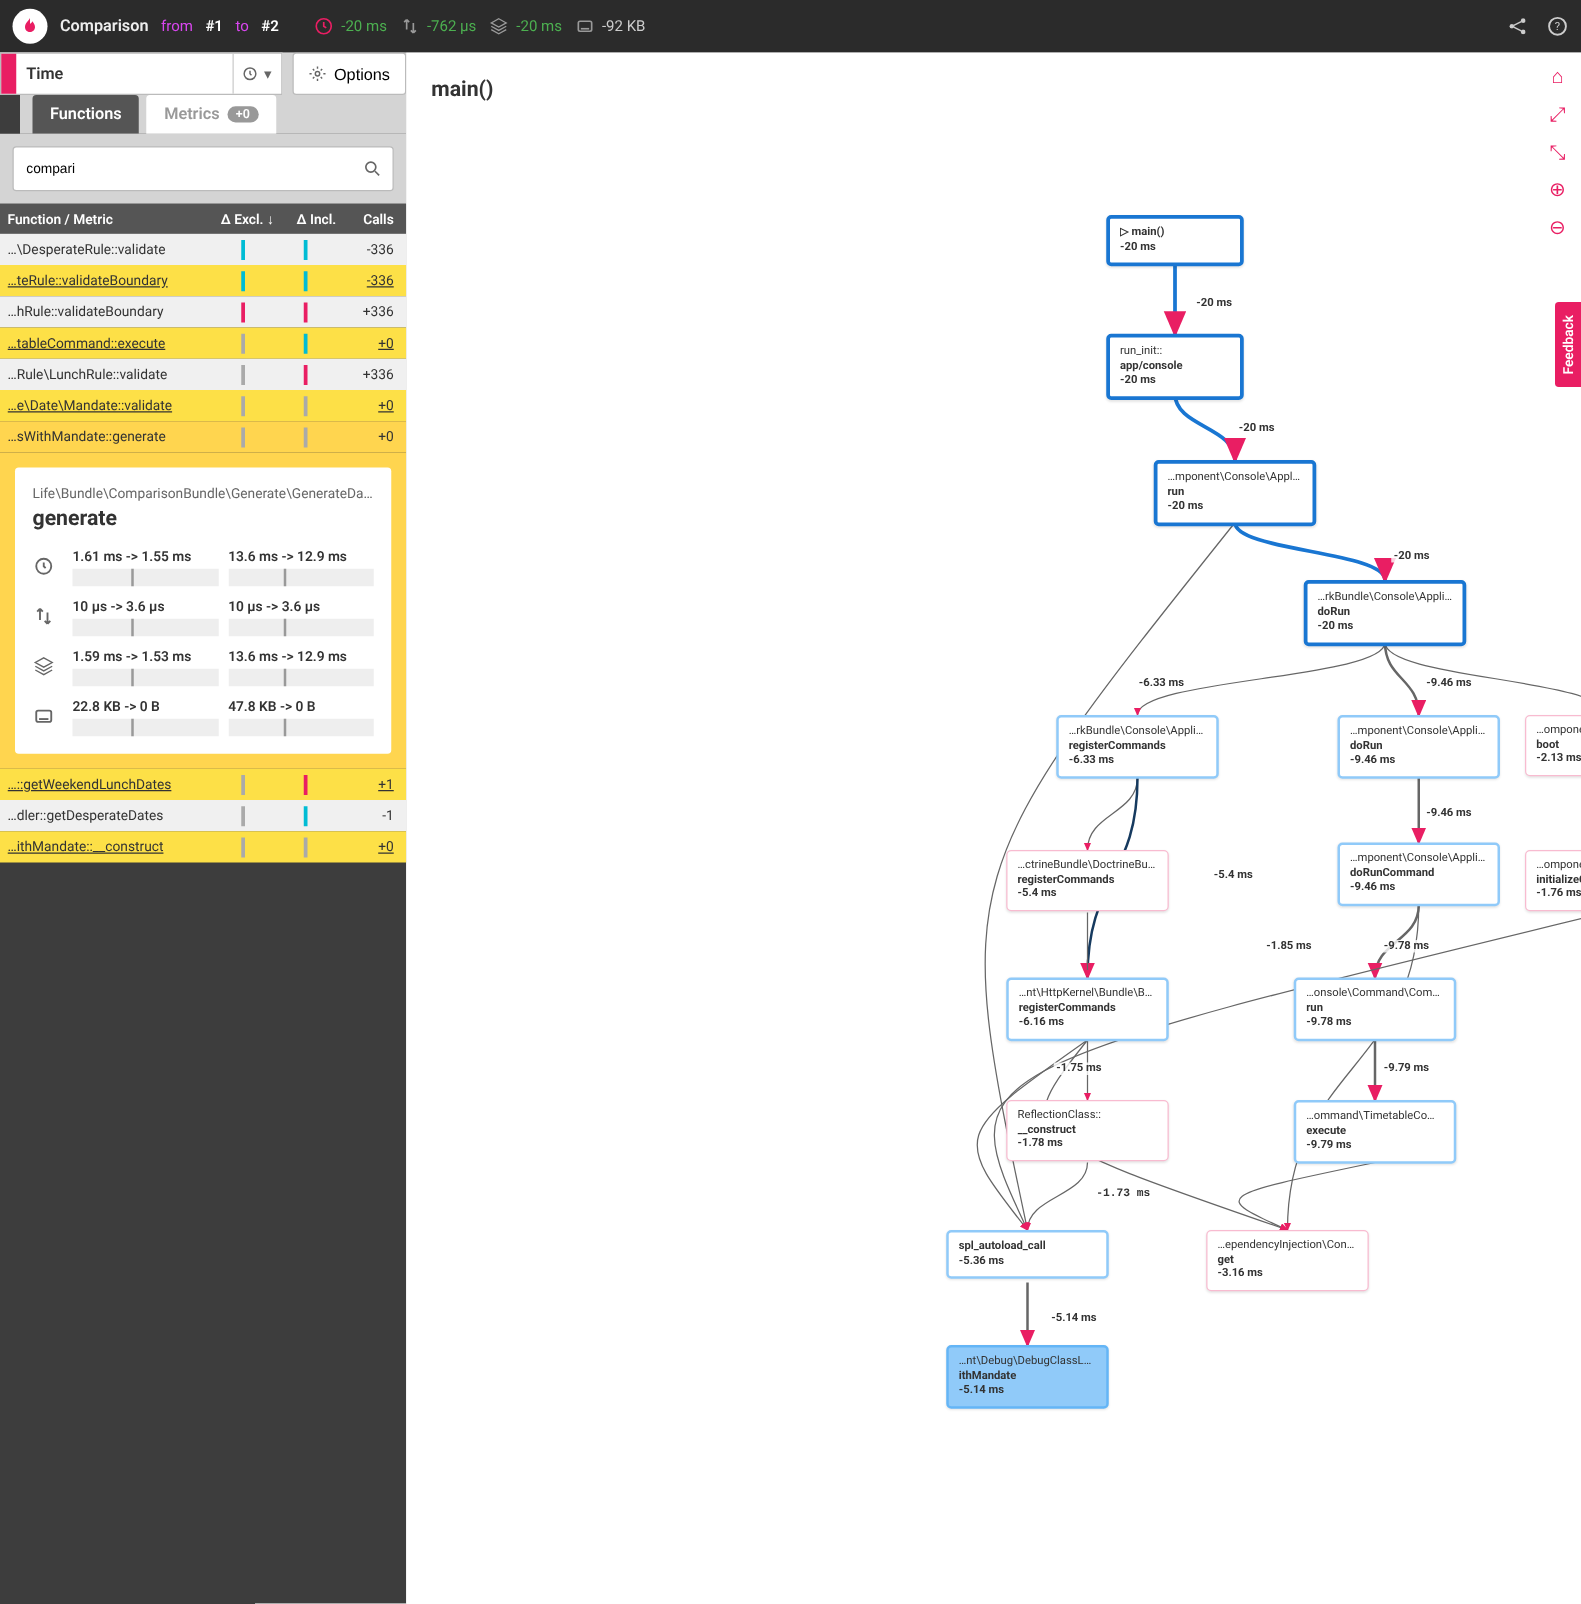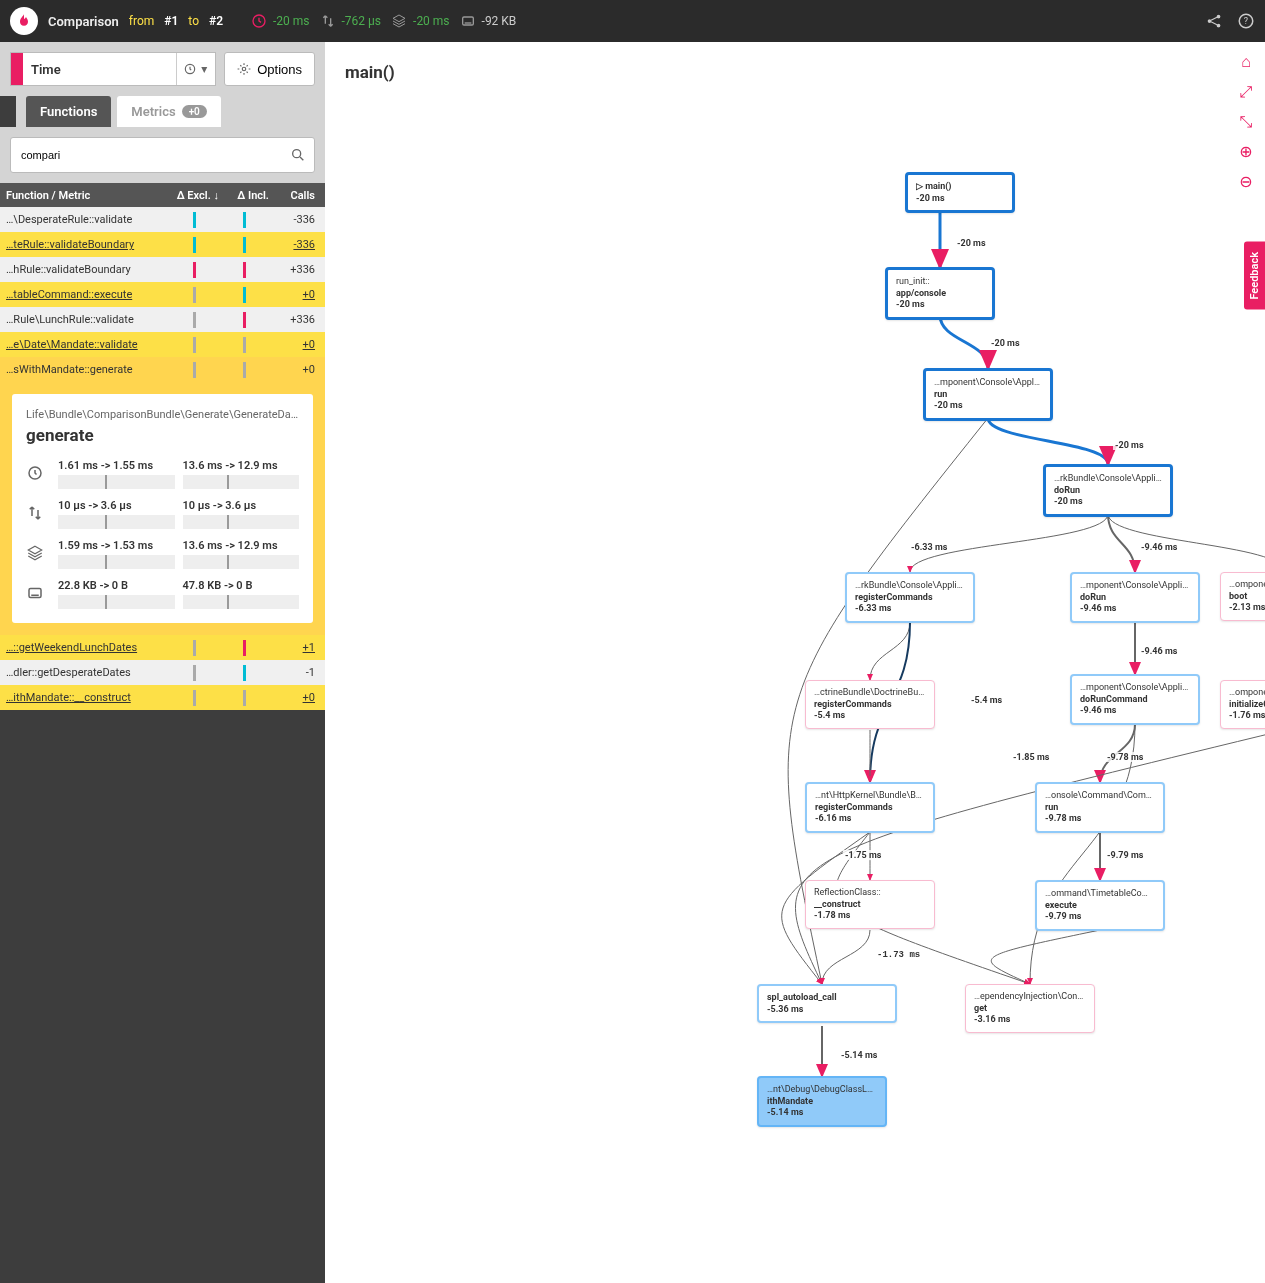--- a/index.html
+++ b/index.html
@@ -2,27 +2,27 @@
 <html><head>
 <meta charset="utf-8">
 <style>
 html,body{margin:0;padding:0;font-family:-apple-system,BlinkMacSystemFont,"Segoe UI",Roboto,Helvetica,Arial,sans-serif;font-size:12px;color:#333;background:#fff;height:100%;}
 *{box-sizing:border-box;}
 .app{display:flex;flex-direction:column;height:1283px;width:1265px;}
 .topbar{height:42px;background:#2b2b2b;color:#ccc;display:flex;align-items:center;padding:0 10px;gap:10px;}
 .topbar .logo{width:28px;height:28px;border-radius:50%;background:#fff;display:flex;align-items:center;justify-content:center;}
 .topbar .logo svg{width:16px;height:16px;}
 .topbar .title{font-weight:600;font-size:13px;color:#eee;}
-.topbar .from,.topbar .to{color:#fde047;font-size:12px;}
+.topbar .from,.topbar .to{color:#d946ef;font-size:12px;}
 .topbar .metric{display:flex;align-items:center;gap:6px;font-size:12px;}
 .topbar .green{color:#4caf50;}
 .topbar .right{margin-left:auto;display:flex;gap:14px;}
 .main{display:flex;flex:1;overflow:hidden;}
 .sidebar{width:325px;background:#3d3d3d;display:flex;flex-direction:column;}
-.sidebar-top{background:#d4d4d4;padding:10px;display:flex;gap:8px;}
+.sidebar-top{background:#d4d4d4;display:flex;gap:8px;}
 .time-select{flex:1;background:#fff;border:1px solid #bbb;display:flex;align-items:center;height:34px;padding:0 8px;}
 .time-select .pink{width:12px;background:#e91e63;height:100%;margin:-0 8px 0 -8px;}
 .time-select .lbl{flex:1;font-weight:600;font-size:13px;}
 .time-select .dd{color:#666;display:flex;align-items:center;gap:4px;border-left:1px solid #ccc;padding-left:6px;height:100%;}
 .options-btn{background:#fff;border:1px solid #bbb;border-radius:3px;height:34px;padding:0 12px;display:flex;align-items:center;gap:6px;font-size:13px;}
 .tabs{background:#d4d4d4;padding:0 10px;display:flex;gap:6px;margin-left:16px;}
 .tab{padding:8px 14px;border-radius:3px 3px 0 0;font-size:13px;font-weight:600;display:flex;align-items:center;gap:6px;cursor:pointer;}
 .tab.active{background:#555;color:#fff;}
 .tab.inact{background:#fff;color:#999;}
 .badge{background:#999;color:#fff;border-radius:10px;padding:1px 7px;font-size:10px;}
@@ -388,21 +388,21 @@
           <path d="M775,790 C775,814 775,814 775,838" fill="none" stroke="#666" stroke-width="2" marker-end="url(#arr0)"></path>
           <path d="M545,888 C545,915 497,915 497,942" fill="none" stroke="#666" stroke-width="1" marker-end="url(#arr0)"></path>
           <path d="M497,984 C497,1009 497,1009 497,1034" fill="none" stroke="#666" stroke-width="2" marker-end="url(#arr0)"></path>
           <path d="M663,376 C437,659 437,659 497,942" fill="none" stroke="#666" stroke-width="1" marker-end="url(#arr0)"></path>
           <path d="M545,790 C437,866 437,866 497,942" fill="none" stroke="#666" stroke-width="1" marker-end="url(#arr0)"></path>
           <path d="M545,790 C485,866 485,866 705,942" fill="none" stroke="#666" stroke-width="1" marker-end="url(#arr0)"></path>
           <path d="M775,888 C645,915 645,915 705,942" fill="none" stroke="#666" stroke-width="1" marker-end="url(#arr0)"></path>
           <path d="M960,688 C437,815 437,815 497,942" fill="none" stroke="#666" stroke-width="1" marker-end="url(#arr0)"></path>
         </svg>
    <div class="canvas" id="nodes">
-          <div class="node blue" style="left: 580px; top: 130px; width: 110px;">
+          <div class="node blue" style="left: 560px; top: 130px; width: 110px;">
             <div class="ln name">▷  main()</div>
             <div class="ln val">-20 ms</div>
           </div>
           <div class="node blue" style="left: 560px; top: 225px; width: 110px;">
             <div class="ln ">run_init::</div>
             <div class="ln name">app/console</div>
             <div class="ln val">-20 ms</div>
           </div>
           <div class="node blue" style="left: 598px; top: 326px; width: 130px;">
             <div class="ln ">…mponent\Console\Application::</div>
@@ -457,21 +457,21 @@
           <div class="node pink" style="left: 480px; top: 838px; width: 130px;">
             <div class="ln ">ReflectionClass::</div>
             <div class="ln name">__construct</div>
             <div class="ln val">-1.78 ms</div>
           </div>
           <div class="node lblue" style="left: 710px; top: 838px; width: 130px;">
             <div class="ln ">…ommand\TimetableCommand::</div>
             <div class="ln name">execute</div>
             <div class="ln val">-9.79 ms</div>
           </div>
-          <div class="node lblue" style="left: 432px; top: 942px; width: 140px;">
+          <div class="node lblue" style="left: 432px; top: 942px; width: 130px;">
             <div class="ln name">spl_autoload_call</div>
             <div class="ln val">-5.36 ms</div>
           </div>
           <div class="node pink" style="left: 640px; top: 942px; width: 130px;">
             <div class="ln ">…ependencyInjection\Container::</div>
             <div class="ln name">get</div>
             <div class="ln val">-3.16 ms</div>
           </div>
           <div class="node fill" style="left: 432px; top: 1034px; width: 130px;">
             <div class="ln ">…nt\Debug\DebugClassLoader::</div>

